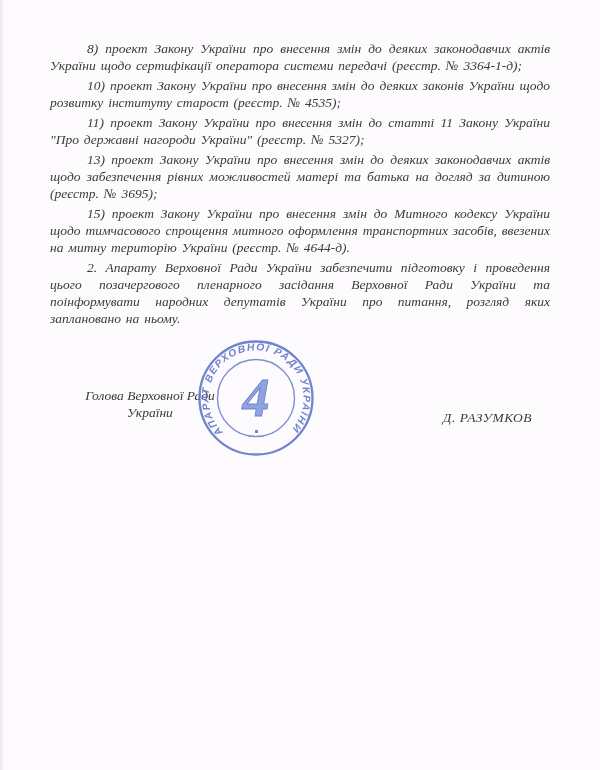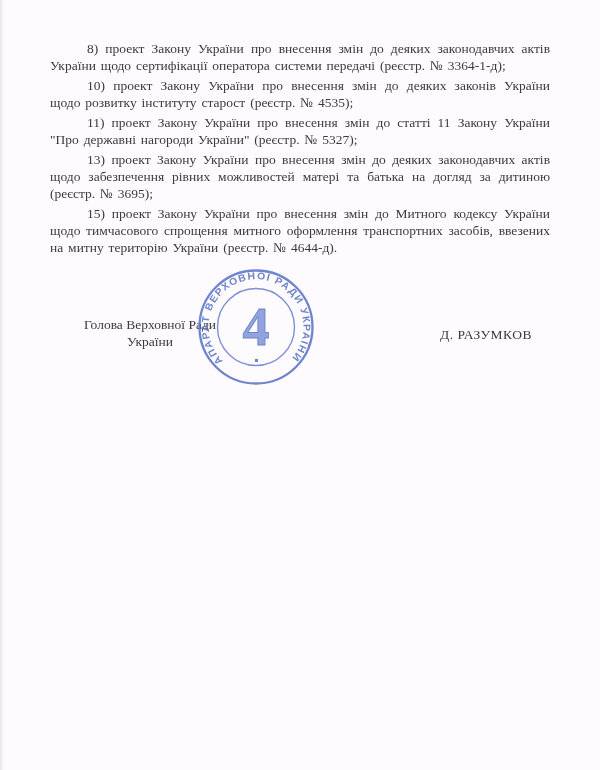--- a/index.html
+++ b/index.html
@@ -14,20 +14,21 @@
     font-family: "Liberation Serif", "DejaVu Serif", serif;
   }
   .page {
     position: relative;
     width: 600px;
     height: 770px;
     background: linear-gradient(to right, #e9e5e9 0px, #fdfbfd 4px, #fdfbfd 100%);
     box-sizing: border-box;
     padding: 40px 50px 0 50px;
     color: #3b3b3b;
+    font-style: italic;
   }
   .doc-text p {
     margin: 0 0 3px 0;
     font-size: 13.5px;
     line-height: 17px;
     text-align: justify;
     text-indent: 37px;
     word-spacing: 1.5px;
   }
   .signature-block {
@@ -40,21 +41,21 @@
     left: 20px;
     top: 57px;
     width: 160px;
     text-align: center;
     font-size: 13.5px;
     line-height: 17px;
   }
   .signer-name {
     position: absolute;
     right: 18px;
-    top: 68px;
+    top: 80px;
     font-size: 13.5px;
     letter-spacing: 0.5px;
   }
   .stamp {
     position: absolute;
     left: 146px;
     top: 8px;
     width: 120px;
     height: 120px;
     opacity: 0.88;
@@ -93,20 +94,21 @@
 <body>
 
 <div class="page">
 
   <div class="doc-text">
     <p>8) проект Закону України про внесення змін до деяких законодавчих актів України щодо сертифікації оператора системи передачі (реєстр. № 3364-1-д);</p>
     <p>10) проект Закону України про внесення змін до деяких законів України щодо розвитку інституту старост (реєстр. № 4535);</p>
     <p>11) проект Закону України про внесення змін до статті 11 Закону України "Про державні нагороди України" (реєстр. № 5327);</p>
     <p>13) проект Закону України про внесення змін до деяких законодавчих актів щодо забезпечення рівних можливостей матері та батька на догляд за дитиною (реєстр. № 3695);</p>
     <p>15) проект Закону України про внесення змін до Митного кодексу України щодо тимчасового спрощення митного оформлення транспортних засобів, ввезених на митну територію України (реєстр. № 4644-д).</p>
+    <p>2. Апарату Верховної Ради України забезпечити підготовку і проведення цього позачергового пленарного засідання Верховної Ради України та поінформувати народних депутатів України про питання, розгляд яких заплановано на ньому.</p>
   </div>
 
   <div class="signature-block">
 
     <div class="signer-title">
       <div>Голова Верховної Ради</div>
       <div>України</div>
     </div>
 
     <div class="signer-name">Д. РАЗУМКОВ</div>

